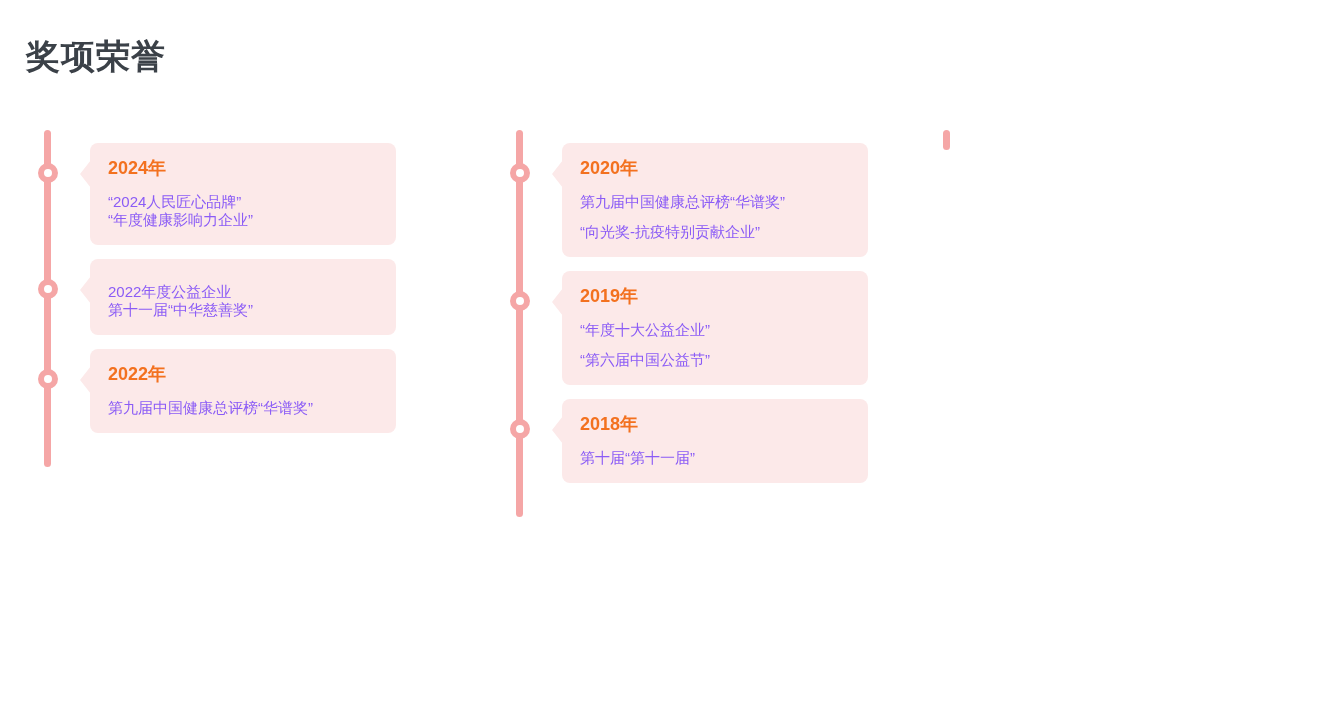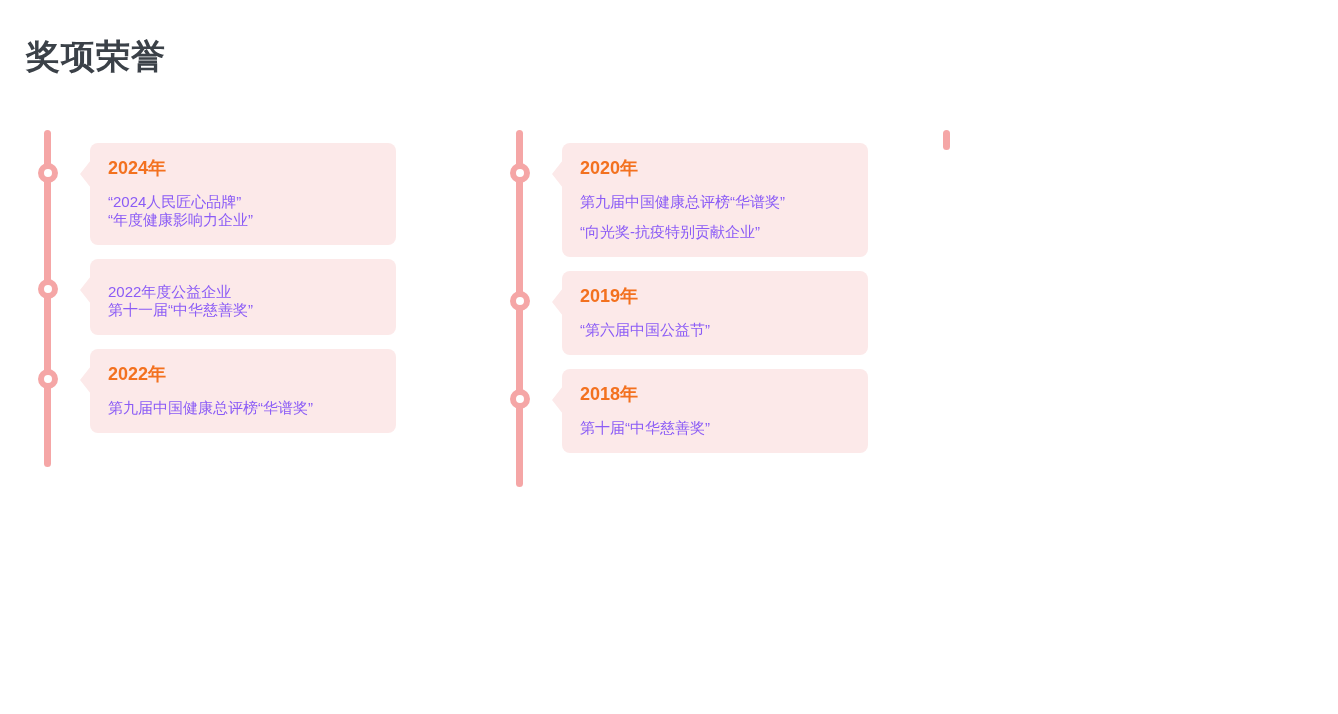--- a/index.html
+++ b/index.html
@@ -123,25 +123,26 @@
       <div class="cards">
         <div class="card">
           <span class="dot"></span>
           <div class="year">2020年</div>
           <p class="award">第九届中国健康总评榜“华谱奖”</p>
           <p class="award">“向光奖-抗疫特别贡献企业”</p>
         </div>
         <div class="card">
           <span class="dot"></span>
           <div class="year">2019年</div>
+          <p class="award">“年度十大公益企业”</p>
           <p class="award">“第六届中国公益节”</p>
         </div>
         <div class="card">
           <span class="dot"></span>
           <div class="year">2018年</div>
-          <p class="award">第十届“中华慈善奖”</p>
+          <p class="award">第十届“第十一届”</p>
         </div>
       </div>
     </div>
     <div class="column col-2">
       <div class="rail"></div>
     </div>
   </div>
 
 </body></html>

